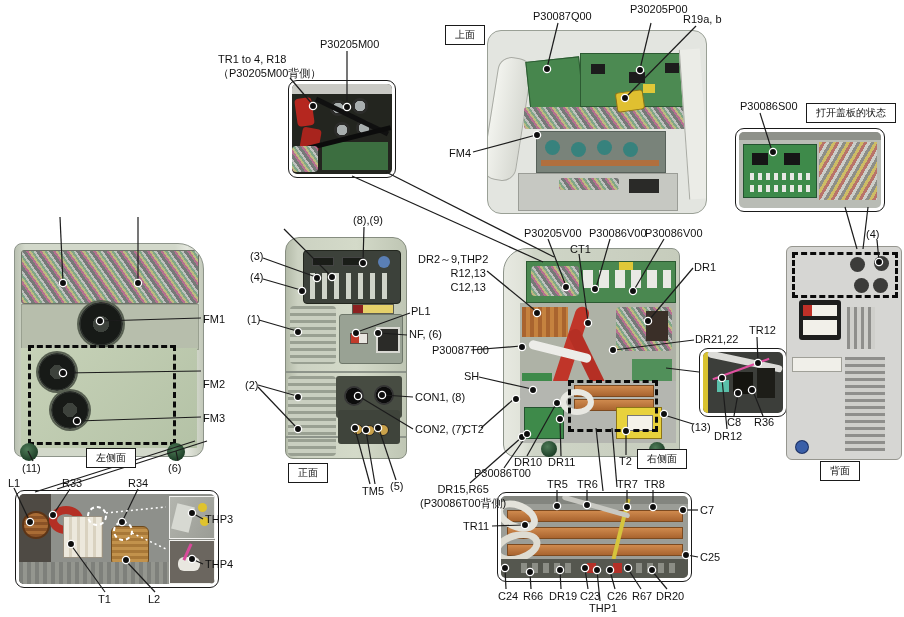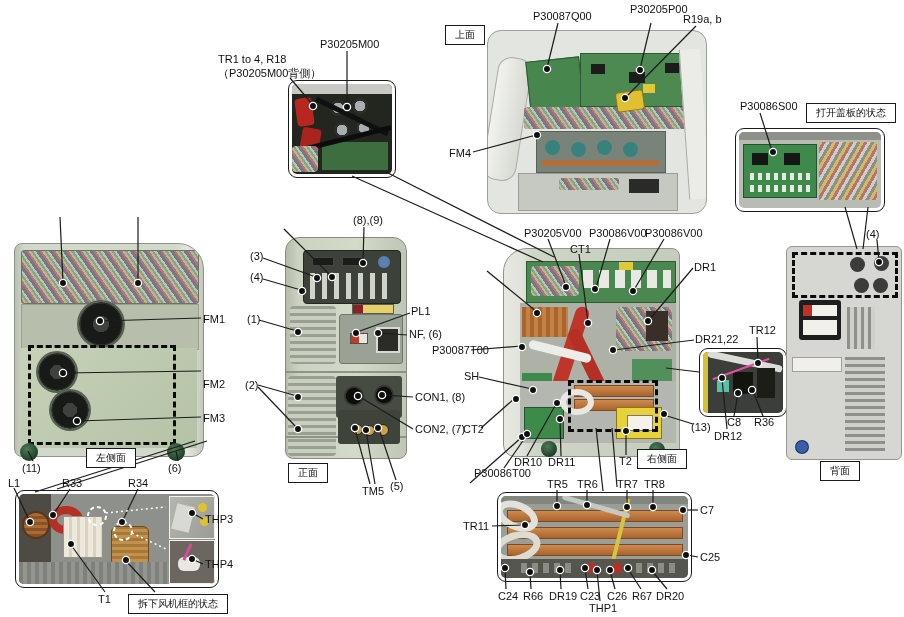--- a/index.html
+++ b/index.html
@@ -419,33 +419,42 @@
   <div class="lbl" style="left:205px;top:513px">THP3</div>
   <div class="lbl" style="left:205px;top:558px">THP4</div>
   <div class="lbl" style="left:98px;top:593px">T1</div>
   <div class="lbl" style="left:148px;top:593px">L2</div>
 
   <div class="lbl" style="left:524px;top:227px">P30205V00</div>
   <div class="lbl" style="left:570px;top:243px">CT1</div>
   <div class="lbl" style="left:589px;top:227px">P30086V00</div>
   <div class="lbl" style="left:645px;top:227px">P30086V00</div>
   <div class="lbl" style="left:694px;top:261px">DR1</div>
+  <div class="lbl r" style="left:418px;top:253px;width:68px">
+    <div>DR2～9,THP2</div>
+    <div>R12,13</div>
+    <div>C12,13</div>
+  </div>
   <div class="lbl" style="left:432px;top:344px">P30087T00</div>
   <div class="lbl" style="left:464px;top:370px">SH</div>
   <div class="lbl" style="left:463px;top:423px">CT2</div>
   <div class="lbl" style="left:474px;top:467px">P30086T00</div>
   <div class="lbl" style="left:514px;top:456px">DR10</div>
   <div class="lbl" style="left:548px;top:456px">DR11</div>
   <div class="lbl" style="left:619px;top:455px">T2</div>
   <div class="lbl" style="left:691px;top:421px">(13)</div>
   <div class="lbl" style="left:695px;top:333px">DR21,22</div>
   <div class="lbl" style="left:749px;top:324px">TR12</div>
   <div class="lbl" style="left:727px;top:416px">C8</div>
   <div class="lbl" style="left:754px;top:416px">R36</div>
   <div class="lbl" style="left:714px;top:430px">DR12</div>
+  <div class="lbl" style="left:420px;top:483px;text-align:center">
+    <div>DR15,R65</div>
+    <div>(P30086T00背側)</div>
+  </div>
 
   <div class="lbl" style="left:547px;top:478px">TR5</div>
   <div class="lbl" style="left:577px;top:478px">TR6</div>
   <div class="lbl" style="left:617px;top:478px">TR7</div>
   <div class="lbl" style="left:644px;top:478px">TR8</div>
   <div class="lbl" style="left:463px;top:520px">TR11</div>
   <div class="lbl" style="left:700px;top:504px">C7</div>
   <div class="lbl" style="left:700px;top:551px">C25</div>
   <div class="lbl" style="left:498px;top:590px">C24</div>
   <div class="lbl" style="left:523px;top:590px">R66</div>
@@ -455,15 +464,14 @@
   <div class="lbl" style="left:607px;top:590px">C26</div>
   <div class="lbl" style="left:632px;top:590px">R67</div>
   <div class="lbl" style="left:656px;top:590px">DR20</div>
 
   <div class="cap" style="left:445px;top:25px">上面</div>
   <div class="cap" style="left:86px;top:448px">左侧面</div>
   <div class="cap" style="left:288px;top:463px">正面</div>
   <div class="cap" style="left:637px;top:449px">右侧面</div>
   <div class="cap" style="left:820px;top:461px">背面</div>
   <div class="cap" style="left:806px;top:103px">打开盖板的状态</div>
-  <div class="cap" style="left:128px;top:594px">拆下风机框的状态</div>
 
 </div>
 
 </body></html>

